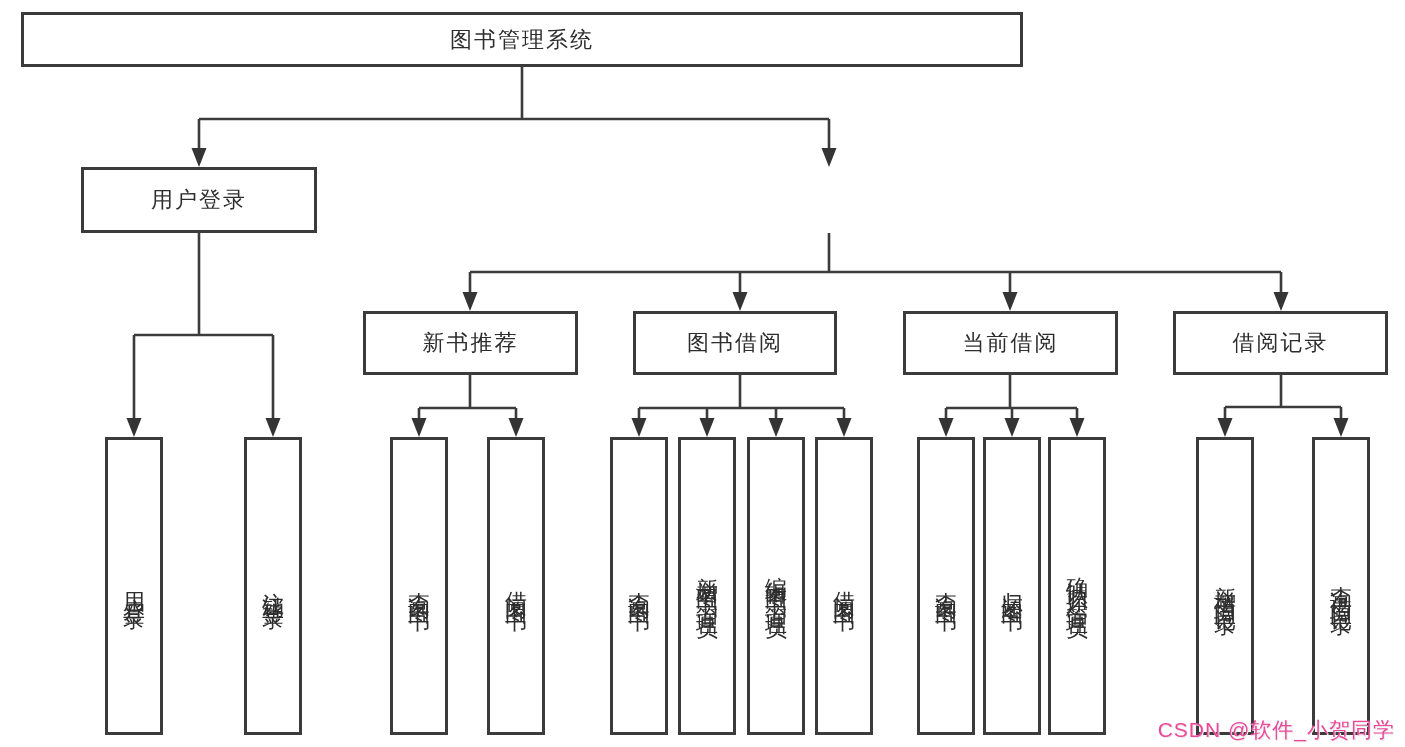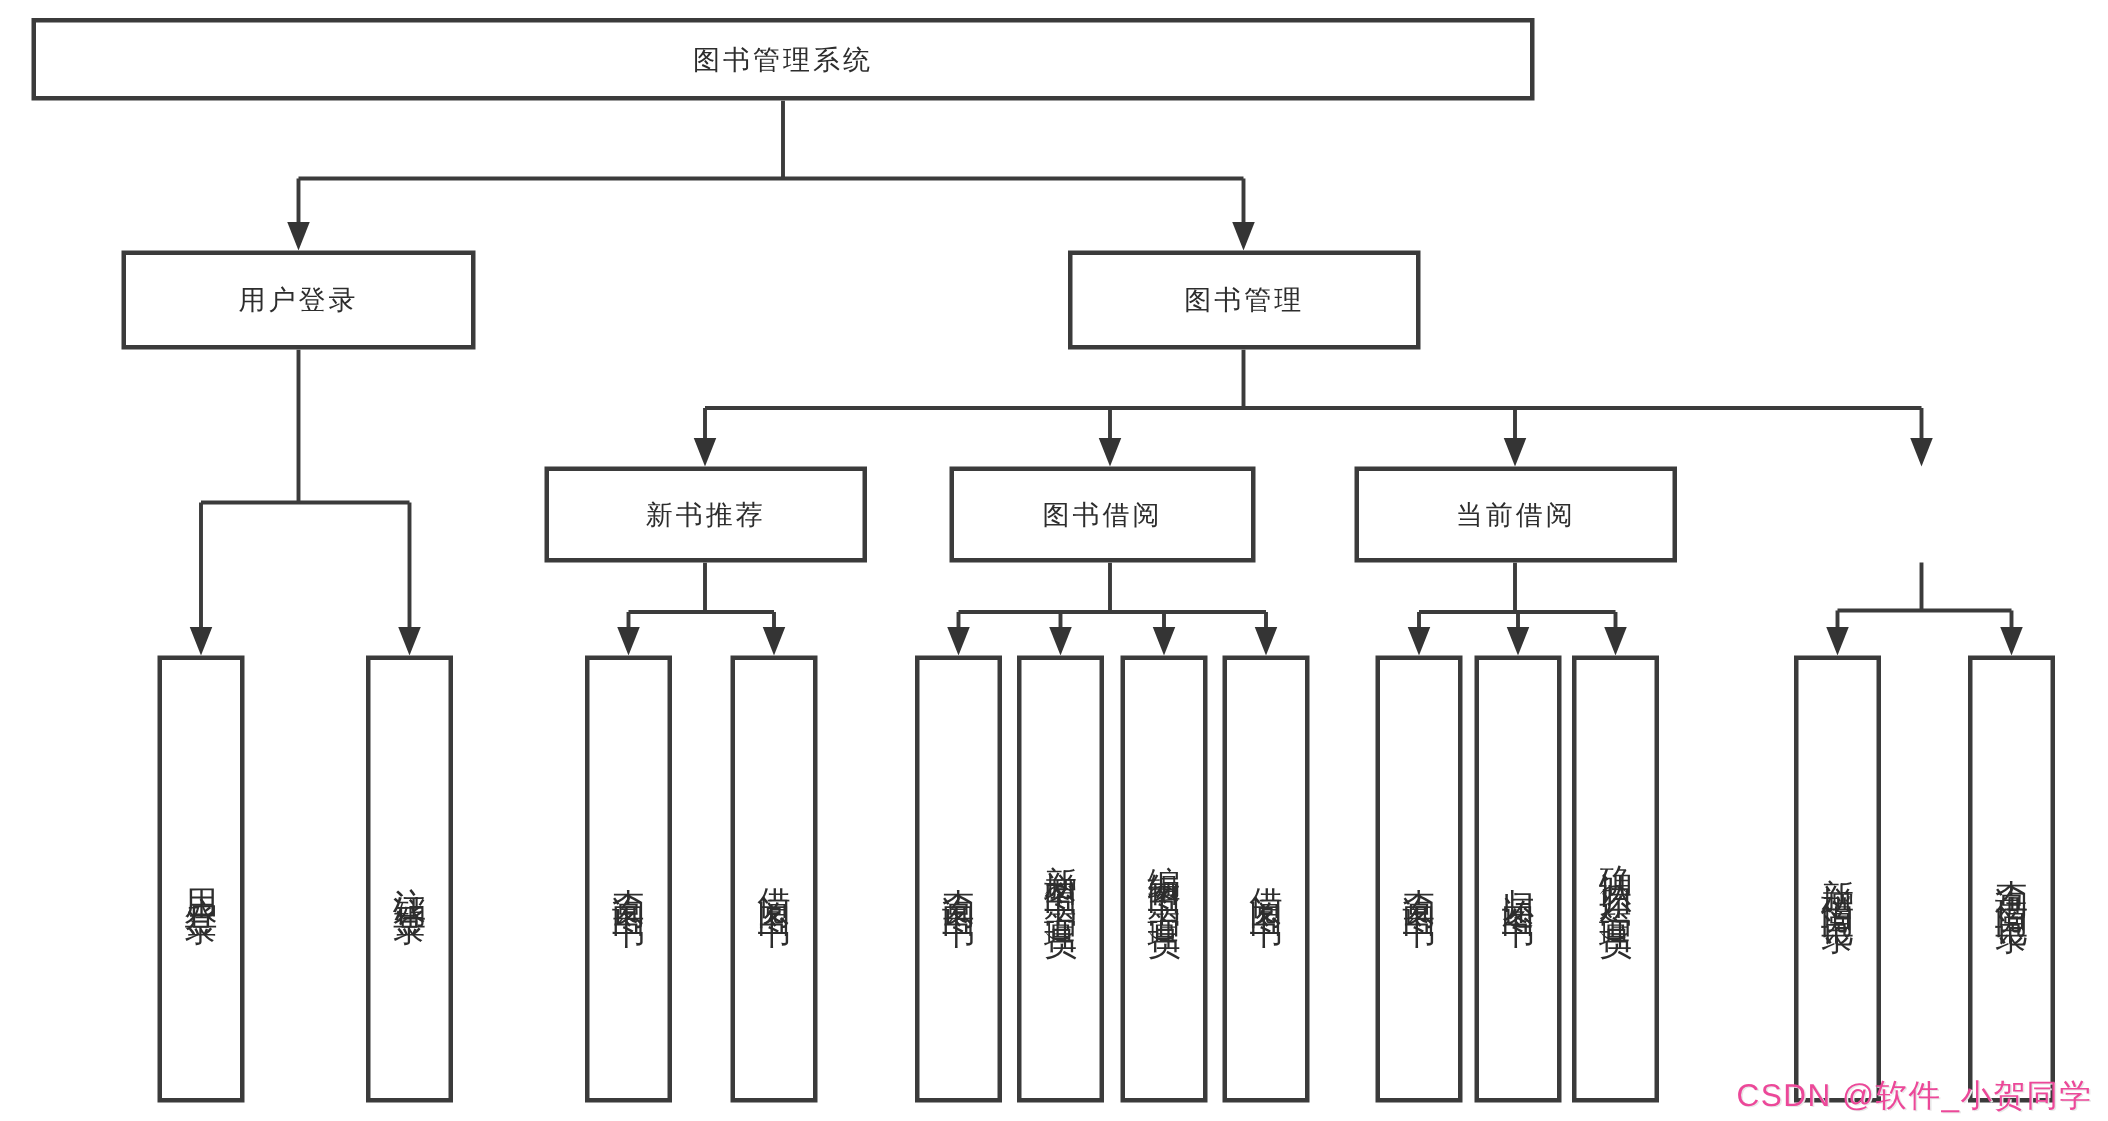--- a/index.html
+++ b/index.html
@@ -26,21 +26,21 @@
     stroke: none;
   }
   .hbox {
     position: absolute;
     box-sizing: border-box;
     border: 3px solid #3b3b3b;
     background: #ffffff;
     display: flex;
     align-items: center;
     justify-content: center;
-    font-size: 18px;
+    font-size: 22px;
     color: #2d2d2d;
     letter-spacing: 2px;
     white-space: nowrap;
   }
   .vbox {
     position: absolute;
     top: 437px;
     width: 58px;
     height: 298px;
     box-sizing: border-box;
@@ -118,32 +118,32 @@
     </g>
   </svg>
 
   <div class="hbox" style="left:21px; top:12px; width:1002px; height:55px;">
     <span>图书管理系统</span>
   </div>
 
   <div class="hbox" style="left:81px; top:167px; width:236px; height:66px;">
     <span>用户登录</span>
   </div>
-  <div class="hbox" style="left:712px; top:167px; width:235px; height:66px;">
-    <span>图书管理</span>
-  </div>
 
   <div class="hbox" style="left:363px; top:311px; width:215px; height:64px;">
     <span>新书推荐</span>
   </div>
   <div class="hbox" style="left:633px; top:311px; width:204px; height:64px;">
     <span>图书借阅</span>
   </div>
   <div class="hbox" style="left:903px; top:311px; width:215px; height:64px;">
     <span>当前借阅</span>
+  </div>
+  <div class="hbox" style="left:1173px; top:311px; width:215px; height:64px;">
+    <span>借阅记录</span>
   </div>
 
   <div class="vbox" style="left:105px;">
     <span class="vtext">用户登录</span>
   </div>
   <div class="vbox" style="left:244px;">
     <span class="vtext">注销登录</span>
   </div>
 
   <div class="vbox" style="left:390px;">

